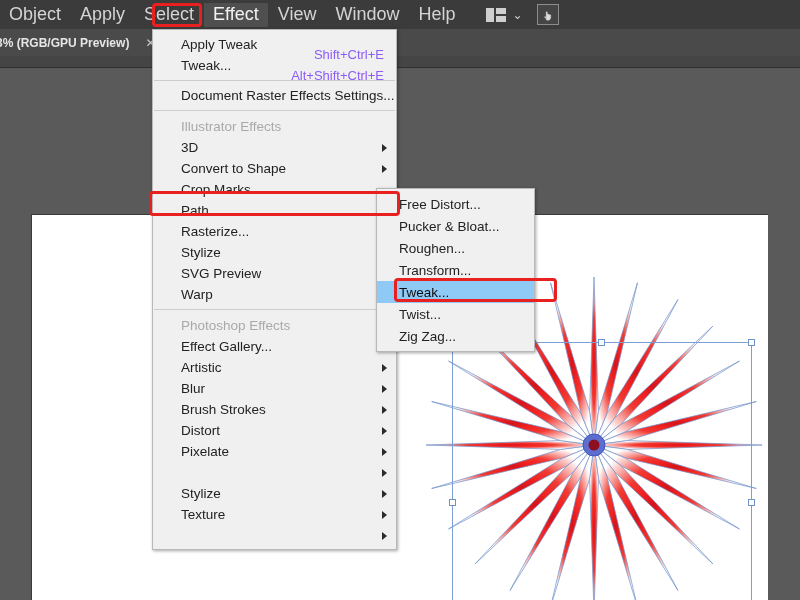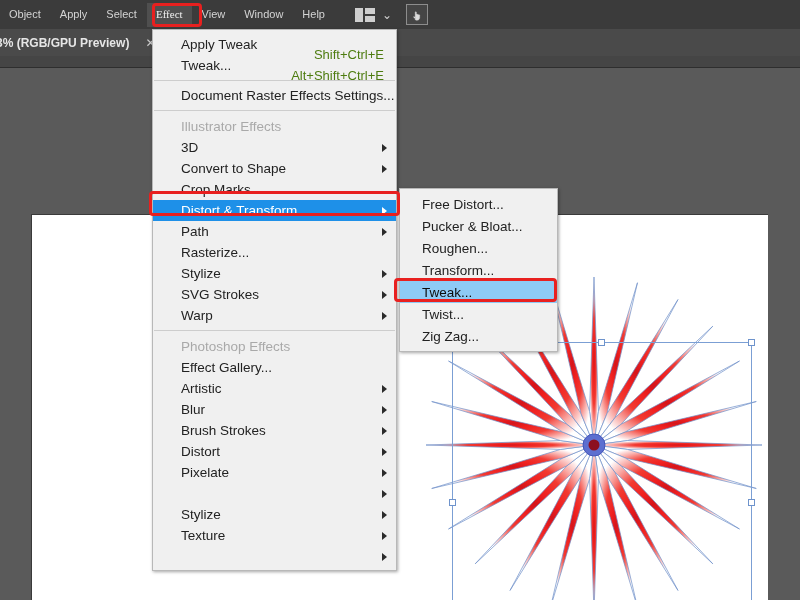--- a/index.html
+++ b/index.html
@@ -11,26 +11,26 @@
   }
   #app { position: relative; width: 800px; height: 600px; }
 
   
   .menubar {
     position: absolute; left: 0; top: 0; width: 800px; height: 29px;
     background: #3b3b3b;
     display: flex; align-items: center;
   }
   .menubar-item {
-    font-size: 11px; color: #d4d4d4;
+    font-size: 18px; color: #d4d4d4;
     padding: 4px 9px 5px 9px; margin-right: 1px;
     white-space: nowrap; line-height: 15px;
   }
   .menubar-item.active {
-    background: #4f4f4f; color: #f2f2f2; font-family: Liberation Serif, serif;
+    background: #4f4f4f; color: #f2f2f2;
   }
   .menubar-spacer { flex: 0 0 14px; }
 
   .arrange-icon {
     width: 20px; height: 14px; position: relative; margin-left: 6px;
   }
   .arrange-icon i {
     position: absolute; background: #cfcfcf; display: block;
   }
   .arrange-icon i.a { left: 0; top: 0; width: 8px; height: 14px; }
@@ -114,21 +114,21 @@
   }
   .mi {
     position: relative; height: 21px;
     display: flex; align-items: center;
     padding: 0 8px 0 28px;
     font-size: 13.5px; color: #222222;
     white-space: nowrap;
   }
   .mi .lbl { flex: 1 1 auto; line-height: 15px; }
   .mi .acc {
-    font-size: 13px; color: #4d7c0f; margin-left: 14px;
+    font-size: 13px; color: #8b5cf6; margin-left: 14px;
     padding-right: 4px; line-height: 15px; margin-top: 19px;
   }
   .mi .arrow {
     position: absolute; right: 9px; top: 50%;
     margin-top: -4px;
     width: 0; height: 0;
     border-left: 5px solid #2b2b2b;
     border-top: 4px solid transparent;
     border-bottom: 4px solid transparent;
   }
@@ -138,21 +138,21 @@
   .mi.hl {
     background: #1e90e8; color: #ffffff;
   }
   .mi.hl .arrow { border-left-color: #ffffff; }
   .sep {
     height: 1px; background: #cdcdcd; margin: 4px 1px 4px 1px;
   }
 
   
   .submenu {
-    position: absolute; left: 399px; top: 188px;
+    position: absolute; left: 376px; top: 188px;
     width: 159px;
     background: #f0f0f0;
     border: 1px solid #b8b8b8;
     box-shadow: 1px 1px 3px rgba(0,0,0,0.35);
     padding: 4px 0 4px 0;
   }
   .submenu .mi { padding-left: 22px; height: 22px; }
   .submenu .mi.hl2 {
     background: #8ecaf5; color: #0d0d0d;
   }
@@ -288,37 +288,33 @@
         <span class="lbl">3D</span>
         <span class="arrow"></span>
       </div>
       <div class="mi">
         <span class="lbl">Convert to Shape</span>
         <span class="arrow"></span>
       </div>
       <div class="mi">
         <span class="lbl">Crop Marks</span>
       </div>
-      <div class="mi hl">
-        <span class="lbl">Distort &amp; Transform</span>
-        <span class="arrow"></span>
-      </div>
       <div class="mi">
         <span class="lbl">Path</span>
         <span class="arrow"></span>
       </div>
       <div class="mi">
         <span class="lbl">Rasterize...</span>
       </div>
       <div class="mi">
         <span class="lbl">Stylize</span>
         <span class="arrow"></span>
       </div>
       <div class="mi">
-        <span class="lbl">SVG Strokes</span>
+        <span class="lbl">SVG Preview</span>
         <span class="arrow"></span>
       </div>
       <div class="mi">
         <span class="lbl">Warp</span>
         <span class="arrow"></span>
       </div>
       <div class="sep"></div>
       <div class="mi section">
         <span class="lbl">Photoshop Effects</span>
       </div>

